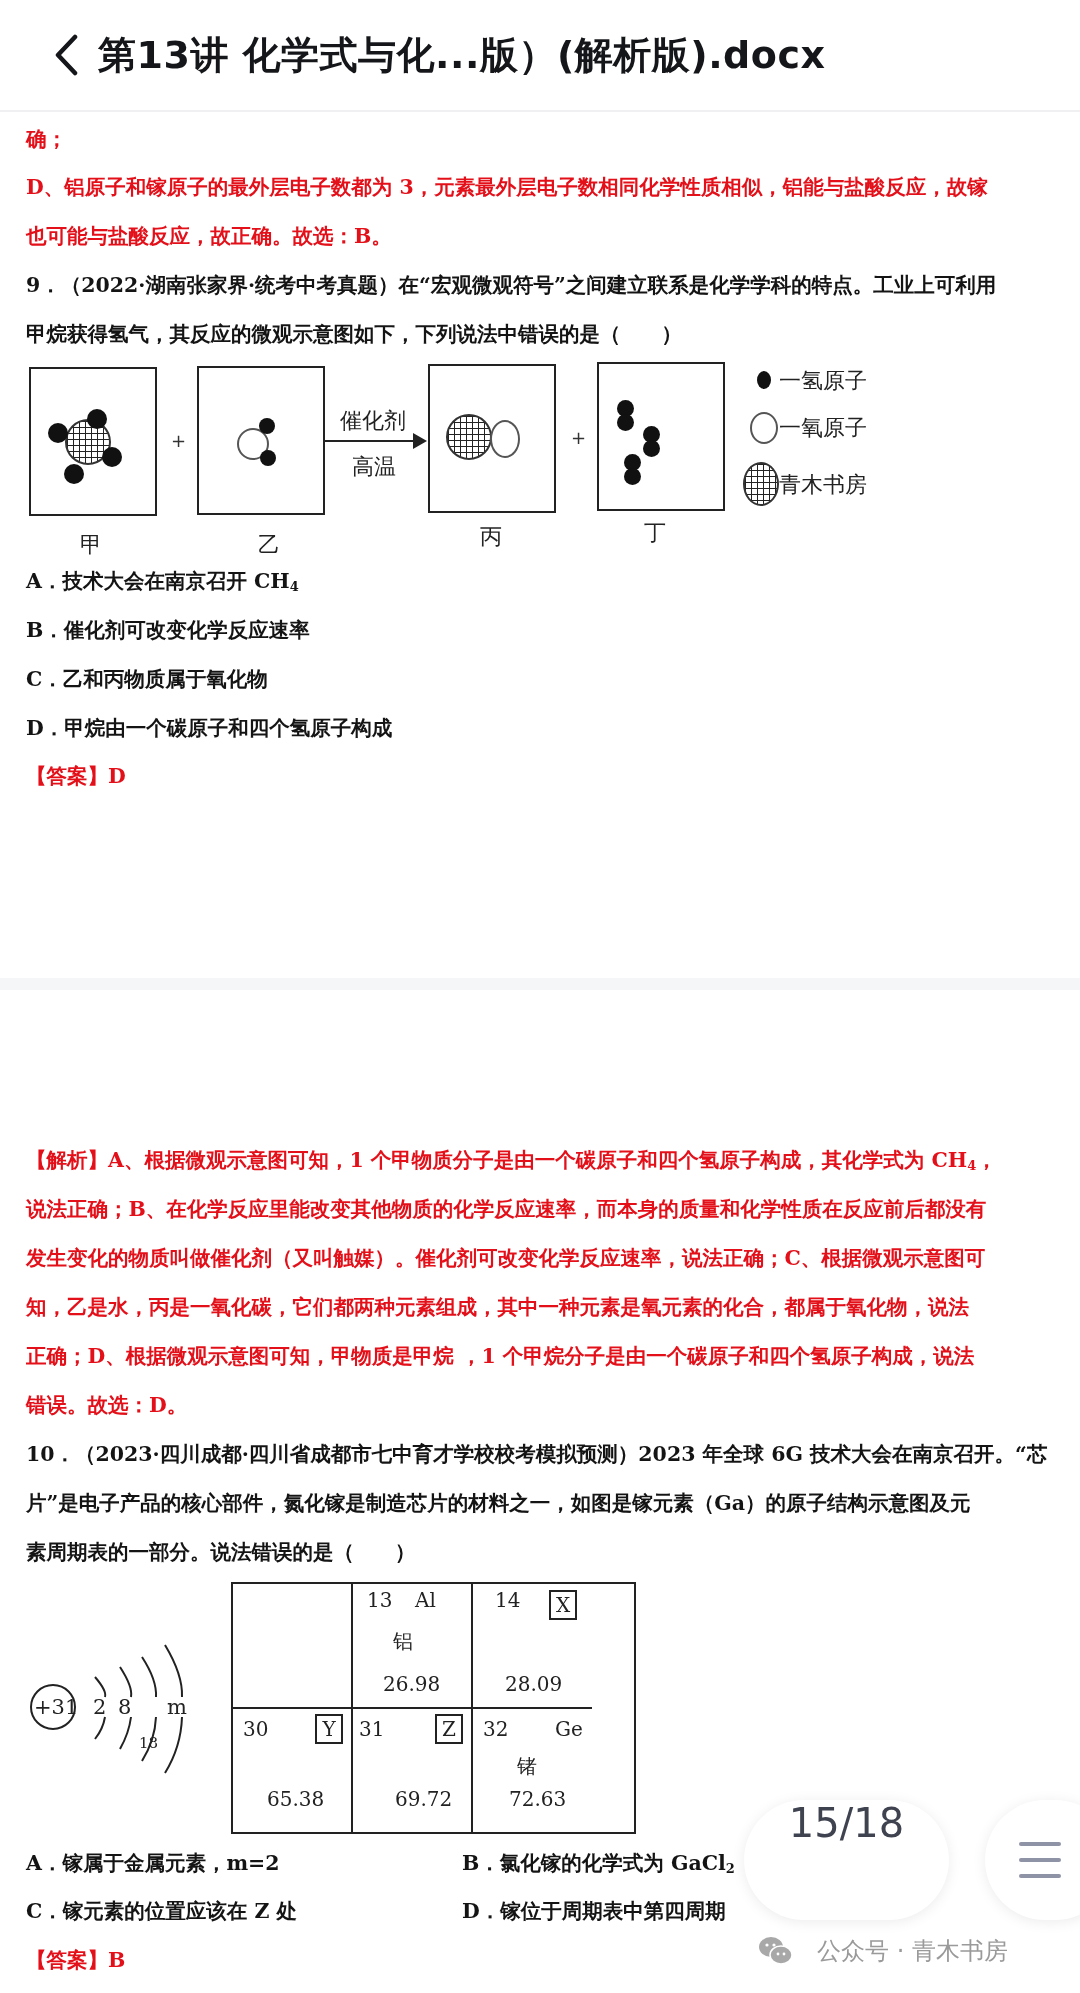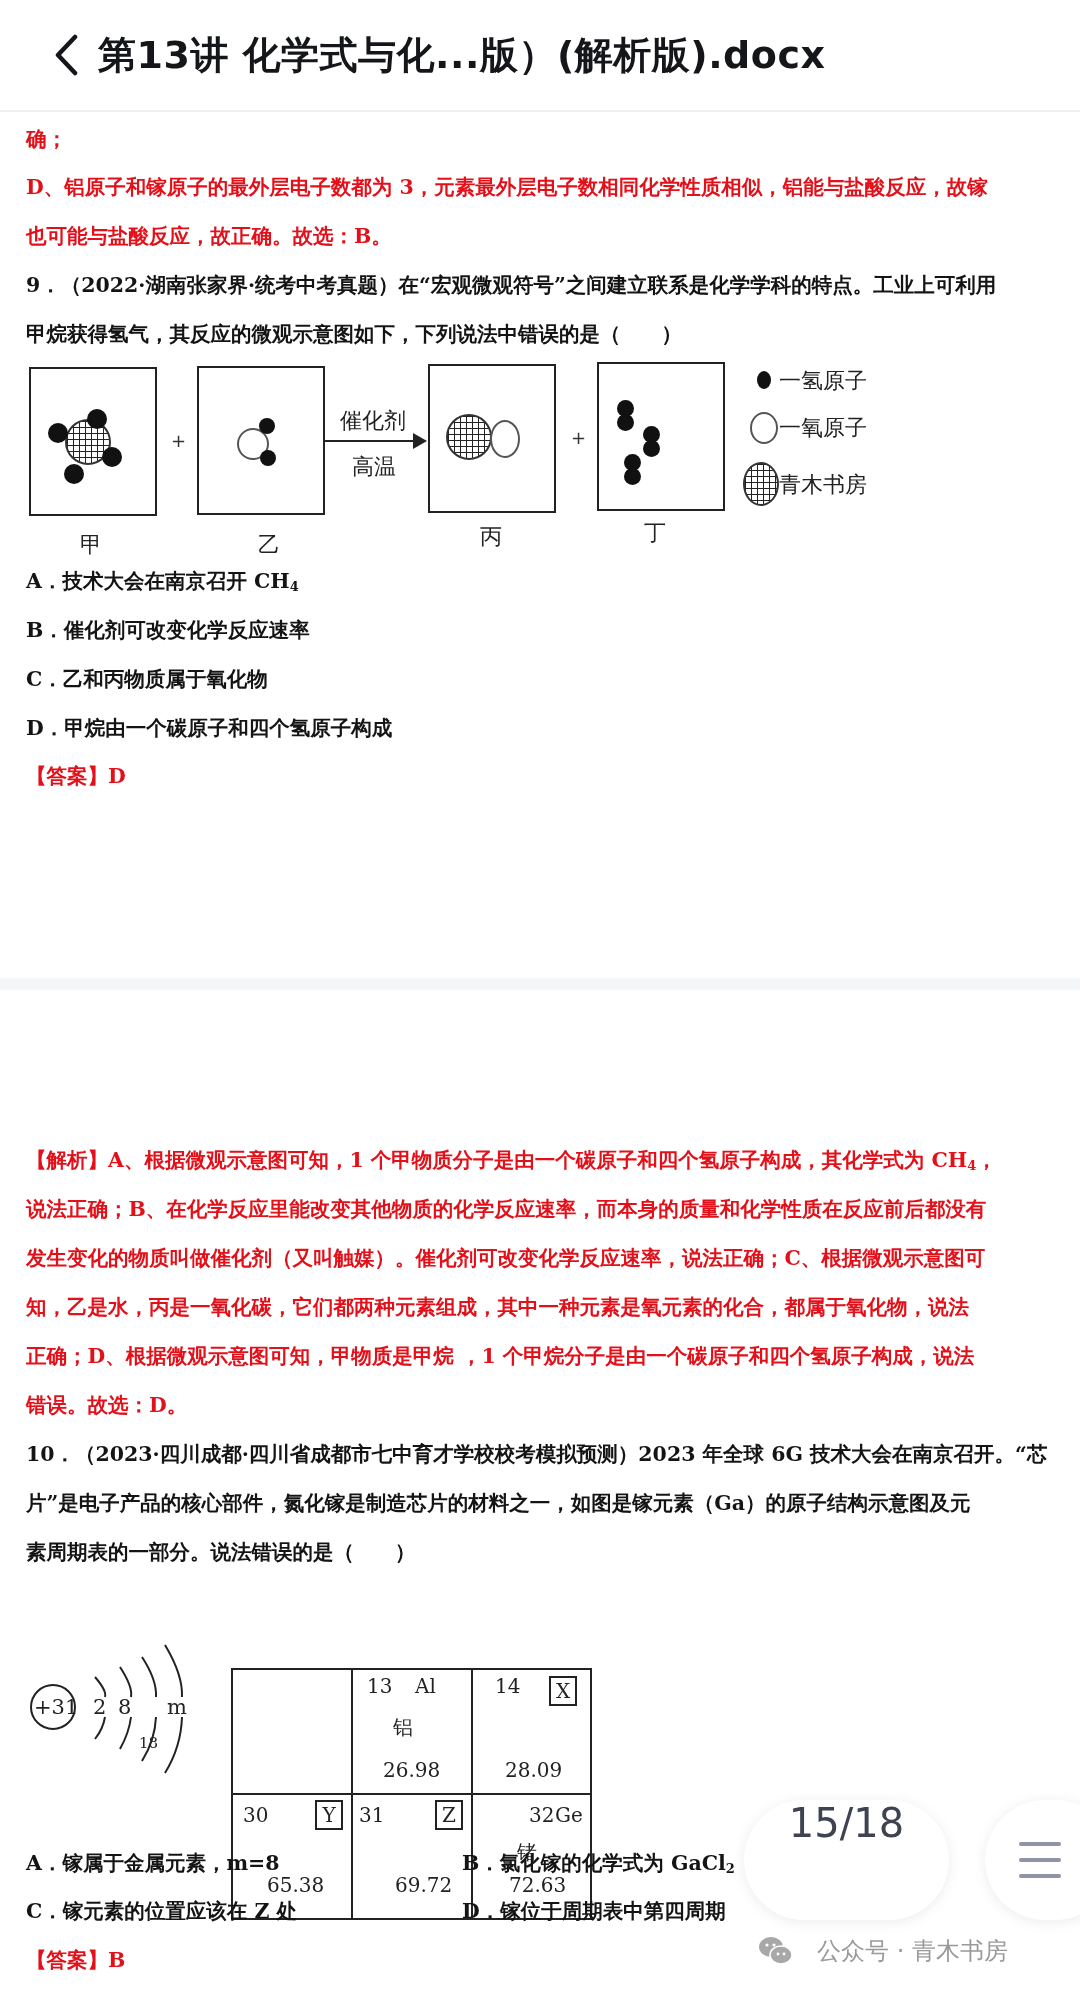--- a/index.html
+++ b/index.html
@@ -24,21 +24,21 @@
     .atom-c { position: absolute; border-radius: 50%; border: 2px solid #333;
       background-color: #fff;
       background-image: linear-gradient(#222 1.5px, transparent 1.5px), linear-gradient(90deg, #222 1.5px, transparent 1.5px);
       background-size: 6px 6px; }
     .dlabel { position: absolute; font-family: "DejaVu Sans", "Liberation Sans", sans-serif; font-size: 22px; color: #222; }
     .plus { position: absolute; font-family: "DejaVu Sans", sans-serif; font-size: 18px; color: #333; }
     .arrow-line { position: absolute; height: 2px; background: #222; }
     .arrow-head { position: absolute; width: 0; height: 0; border-top: 8px solid transparent; border-bottom: 8px solid transparent; border-left: 14px solid #222; }
 
     
-    .ptable { position: absolute; left: 231px; top: 1668px; width: 361px; height: 252px; border: 2px solid #222; }
+    .ptable { position: absolute; left: 231px; top: 1582px; width: 405px; height: 252px; border: 2px solid #222; }
     .pcell { position: absolute; border-right: 2px solid #222; border-bottom: 2px solid #222; font-family: "DejaVu Serif", "Liberation Serif", serif; color: #222; }
     .pcell span { position: absolute; font-size: 20px; }
     .sym-box { position: absolute; border: 2px solid #222; width: 28px; height: 30px; text-align: center; line-height: 26px; font-size: 20px; }
 
     
     .pager { position: absolute; left: 744px; top: 1800px; width: 205px; height: 120px; border-radius: 60px; background: #fff; box-shadow: 0 2px 14px rgba(0,0,0,0.08); display: flex; justify-content: center; font-family: "DejaVu Sans", "Liberation Sans", sans-serif; font-size: 40px; color: #3f4350; }
     .menu-btn { position: absolute; left: 985px; top: 1800px; width: 130px; height: 120px; border-radius: 60px; background: #fff; box-shadow: 0 2px 14px rgba(0,0,0,0.08); cursor: pointer; }
     .menu-bar { position: absolute; left: 34px; width: 42px; height: 4px; border-radius: 2px; background: #8e93a6; }
     .watermark { position: absolute; left: 758px; top: 1935px; font-family: "DejaVu Sans", "Liberation Sans", sans-serif; font-size: 24px; color: #9a9a9a; display: flex; align-items: flex-start; gap: 23px; }
   </style>
@@ -172,28 +172,28 @@
     <span style="left:34px;top:78px;">65.38</span>
   </div>
 
   <div class="pcell" style="left:120px;top:125px;width:120px;height:123px;border-bottom:none;">
     <span style="left:6px;top:8px;">31</span>
     <div class="sym-box" style="left:82px;top:5px;">Z</div>
     <span style="left:42px;top:78px;">69.72</span>
   </div>
 
   <div class="pcell" style="left:240px;top:125px;width:119px;height:123px;border-right:none;border-bottom:none;">
-    <span style="left:10px;top:8px;margin-left:46px;">32</span>
+    <span style="left:10px;top:8px;">32</span>
     <span style="left:82px;top:8px;">Ge</span>
     <span style="left:44px;top:44px;">锗</span>
     <span style="left:36px;top:78px;text-align:center;">72.63</span>
   </div>
 </div>
 
-<div class="line black" style="top:1848px;">A．镓属于金属元素，m=8</div>
+<div class="line black" style="top:1848px;">A．镓属于金属元素，m=2</div>
 <div class="line black" style="top:1848px;left:462px;"><span>B．氯化镓的化学式为 GaCl</span><sub>2</sub></div>
 <div class="line black" style="top:1896px;">C．镓元素的位置应该在 Z 处</div>
 <div class="line black" style="top:1896px;left:462px;">D．镓位于周期表中第四周期</div>
 <div class="line" style="top:1945px;"><span class="red">【答案】</span><span class="red">B</span></div>
 
 <div class="pager">
   <span>15/18</span>
 </div>
 
 <div class="menu-btn">

